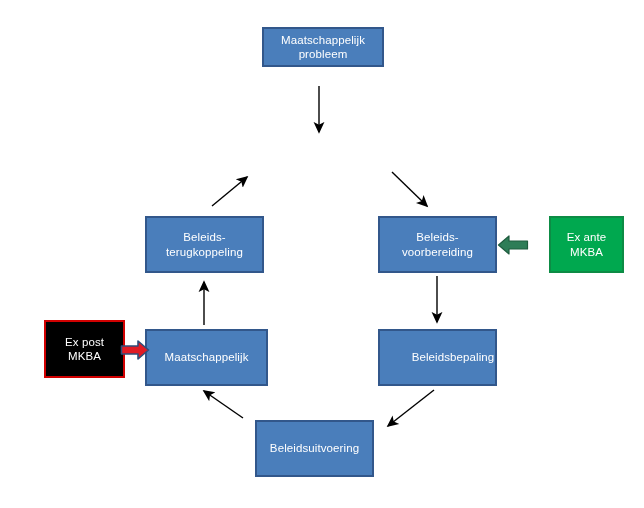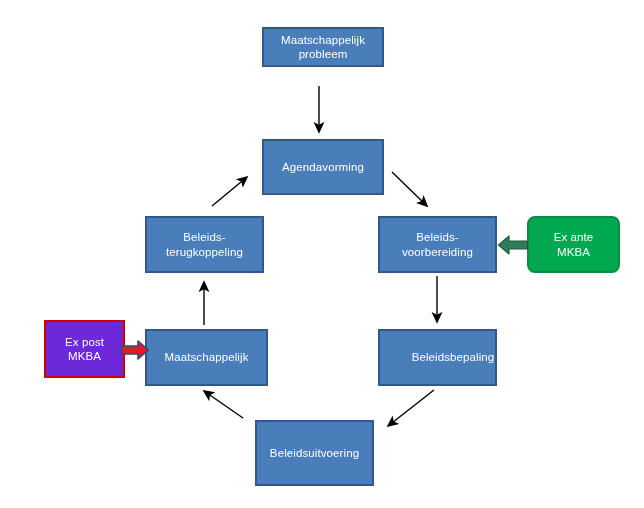--- a/index.html
+++ b/index.html
@@ -33,21 +33,21 @@
     background: #4a7ebb;
     border: 2px solid #32578b;
     font-size: 11.5px;
   }
   .node-green {
     background: #00a84f;
     border: 2px solid #0d8c45;
     font-size: 11.5px;
   }
   .node-red {
-    background: #6d28d9;
+    background: #000000;
     border: 2px solid #d10000;
     font-size: 11.5px;
   }
   .node-label {
     display: block;
     padding: 0 5px;
     white-space: pre-line;
   }
   .arrow-svg {
     position: absolute;
@@ -111,49 +111,46 @@
 
   <svg class="block-arrow-svg" style="left:120px; top:338px; width:30px; height:24px;" viewBox="0 0 30 24" xmlns="http://www.w3.org/2000/svg">
     <path d="M28.5,12 L18,3 L18,8 L1.5,8 L1.5,16 L18,16 L18,21 z" fill="#e01b24" stroke="#2f4e7a" stroke-width="1.6" stroke-linejoin="round"></path>
   </svg>
 
   <div class="node node-process" style="left:262px; top:27px; width:122px; height:40px;">
     <span class="node-label">Maatschappelijk
 probleem</span>
   </div>
 
-  <div class="node node-process" style="left:262px; top:139px; width:122px; height:56px;">
-    <span class="node-label">Agendavorming</span>
-  </div>
 
   <div class="node node-process" style="left:145px; top:216px; width:119px; height:57px;">
     <span class="node-label">Beleids-
 terugkoppeling</span>
   </div>
 
   <div class="node node-process" style="left:378px; top:216px; width:119px; height:57px;">
     <span class="node-label">Beleids-
 voorbereiding</span>
   </div>
 
-  <div class="node node-green" style="left:527px; top:216px; width:93px; height:57px;border-radius:8px;">
+  <div class="node node-green" style="left:549px; top:216px; width:75px; height:57px;">
     <span class="node-label">Ex ante
 MKBA</span>
   </div>
 
   <div class="node node-red" style="left:44px; top:320px; width:81px; height:58px;">
     <span class="node-label">Ex post
 MKBA</span>
   </div>
 
   <div class="node node-process" style="left:145px; top:329px; width:123px; height:57px;">
     <span class="node-label">Maatschappelijk</span>
   </div>
 
   <div class="node node-process" style="left:378px; top:329px; width:119px; height:57px;padding-left:31px;">
     <span class="node-label">Beleidsbepaling</span>
   </div>
 
-  <div class="node node-process" style="left:255px; top:420px; width:119px; height:66px;">
+  <div class="node node-process" style="left:255px; top:420px; width:119px; height:57px;">
     <span class="node-label">Beleidsuitvoering</span>
   </div>
 
 </div>
 
 </body></html>

